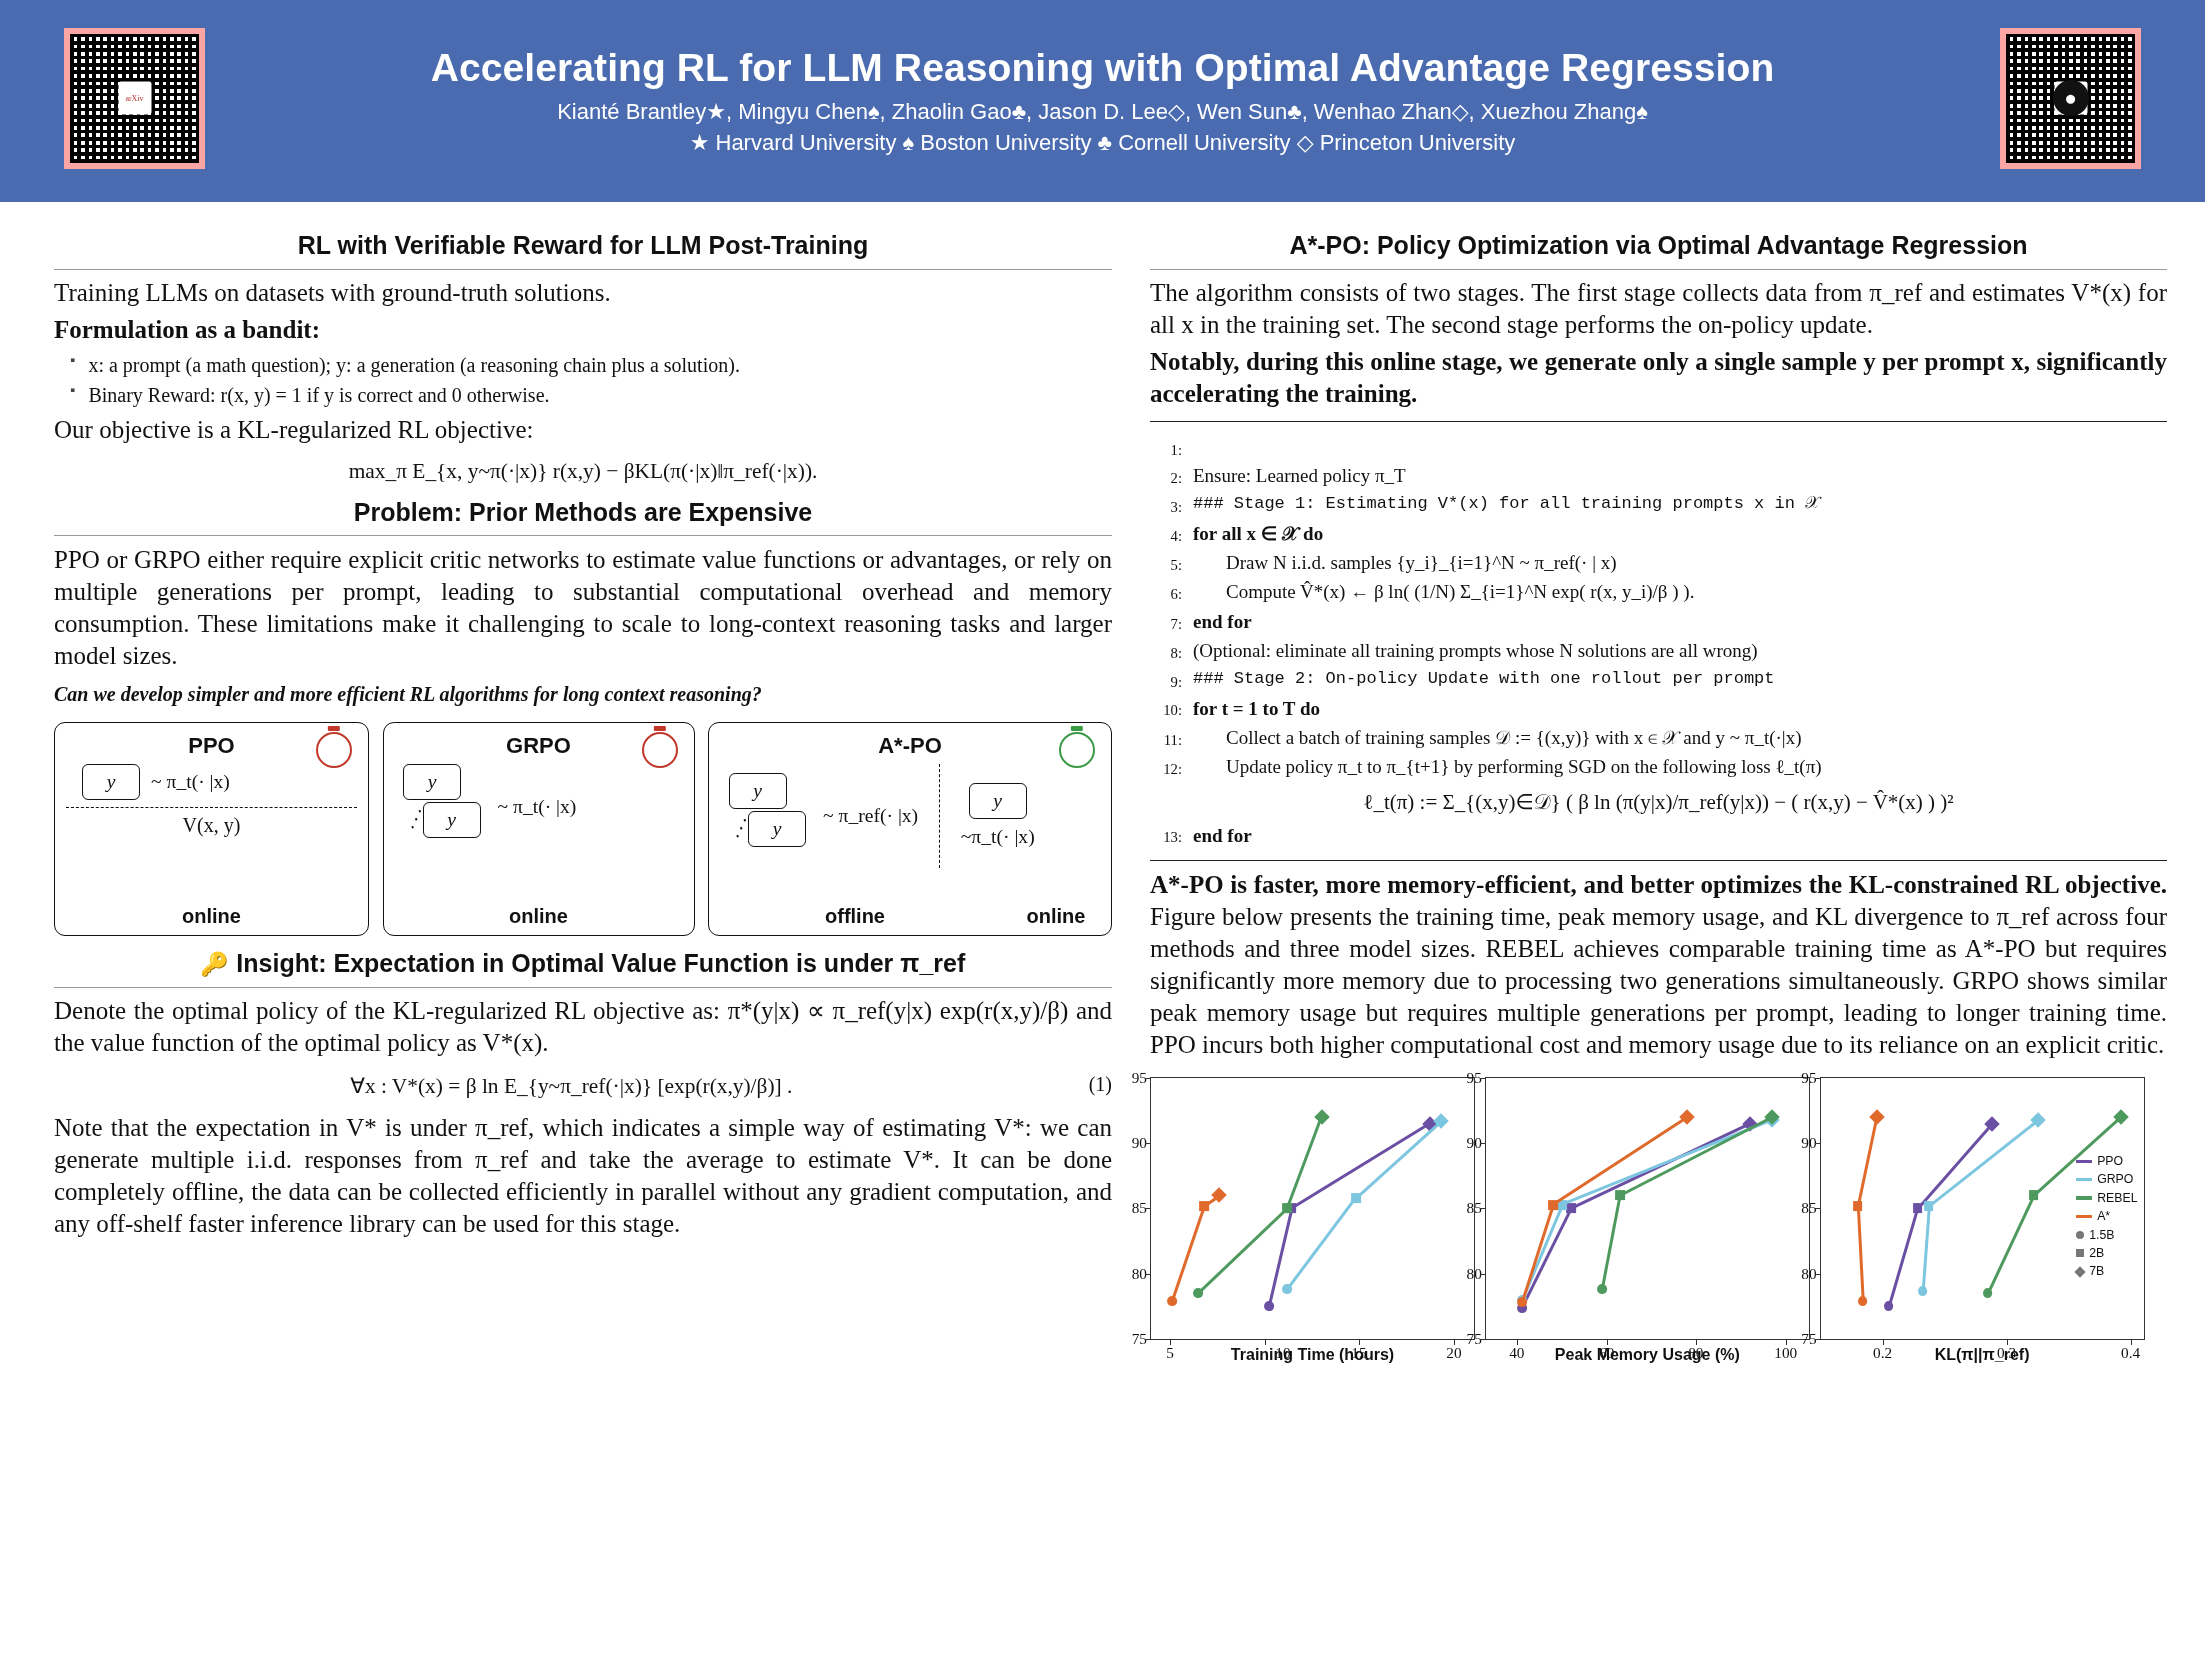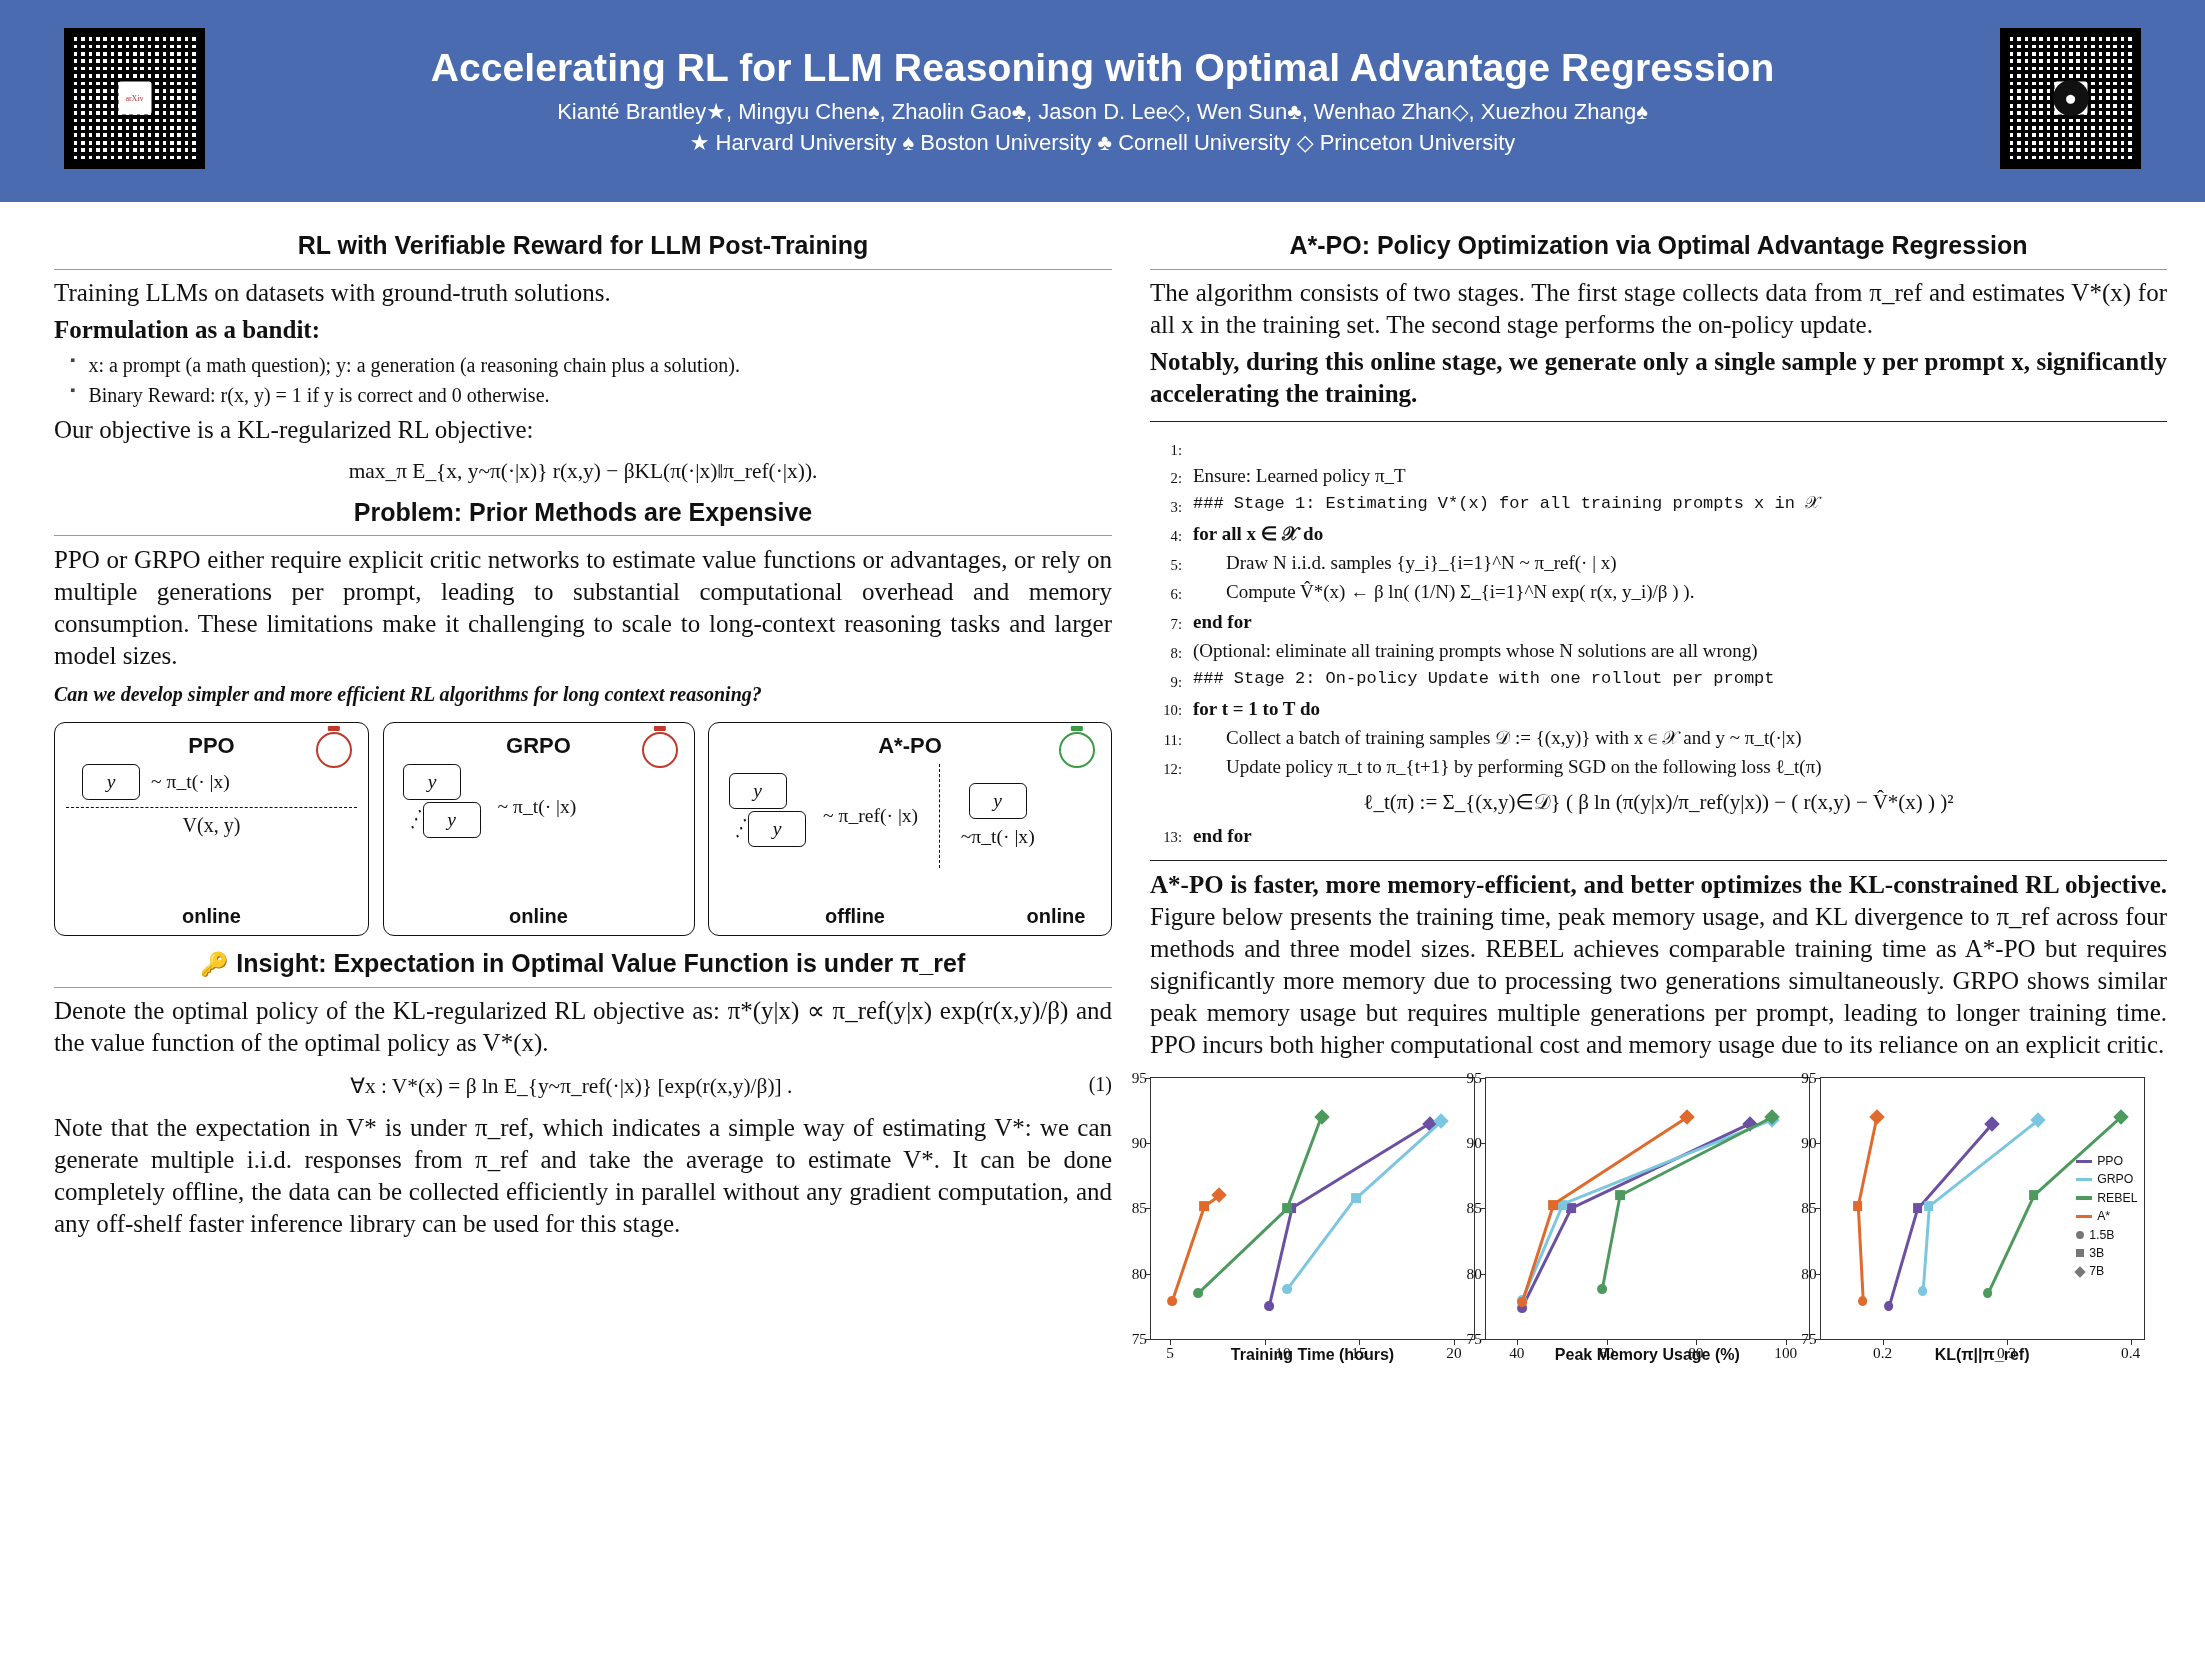--- a/index.html
+++ b/index.html
@@ -11,21 +11,21 @@
     overflow:hidden;
   }
   
   .header{
     position:relative;
     height:202px;
     background:#4a6baf;
     display:flex;align-items:center;justify-content:center;
   }
   .qr{
-    width:141px;height:141px;background:#000000;
+    width:141px;height:141px;background:#fca5a5;
     display:flex;align-items:center;justify-content:center;
     flex:0 0 auto;
   }
   .qr-left{position:absolute;left:64px;top:27.6px;}
   .qr-right{position:absolute;right:64px;top:27.6px;}
   .qr-grid{
     width:129px;height:129px;
     background-color:#ffffff;
     background-image:
       repeating-linear-gradient(90deg,#000 0 3.7px,transparent 3.7px 7.4px),
@@ -494,21 +494,21 @@
               <div>
                 <span class="lg-swatch" style="background:#e06a2b"></span>
                 <span>A*</span>
               </div>
               <div>
                 <span class="lg-mk circle"></span>
                 <span>1.5B</span>
               </div>
               <div>
                 <span class="lg-mk square"></span>
-                <span>3B</span>
+                <span>2B</span>
               </div>
               <div>
                 <span class="lg-mk diamond"></span>
                 <span>7B</span>
               </div>
             </div>
           </div>
         <div class="xlabel">KL(π||π_ref)</div>
       </div>
     </div>

